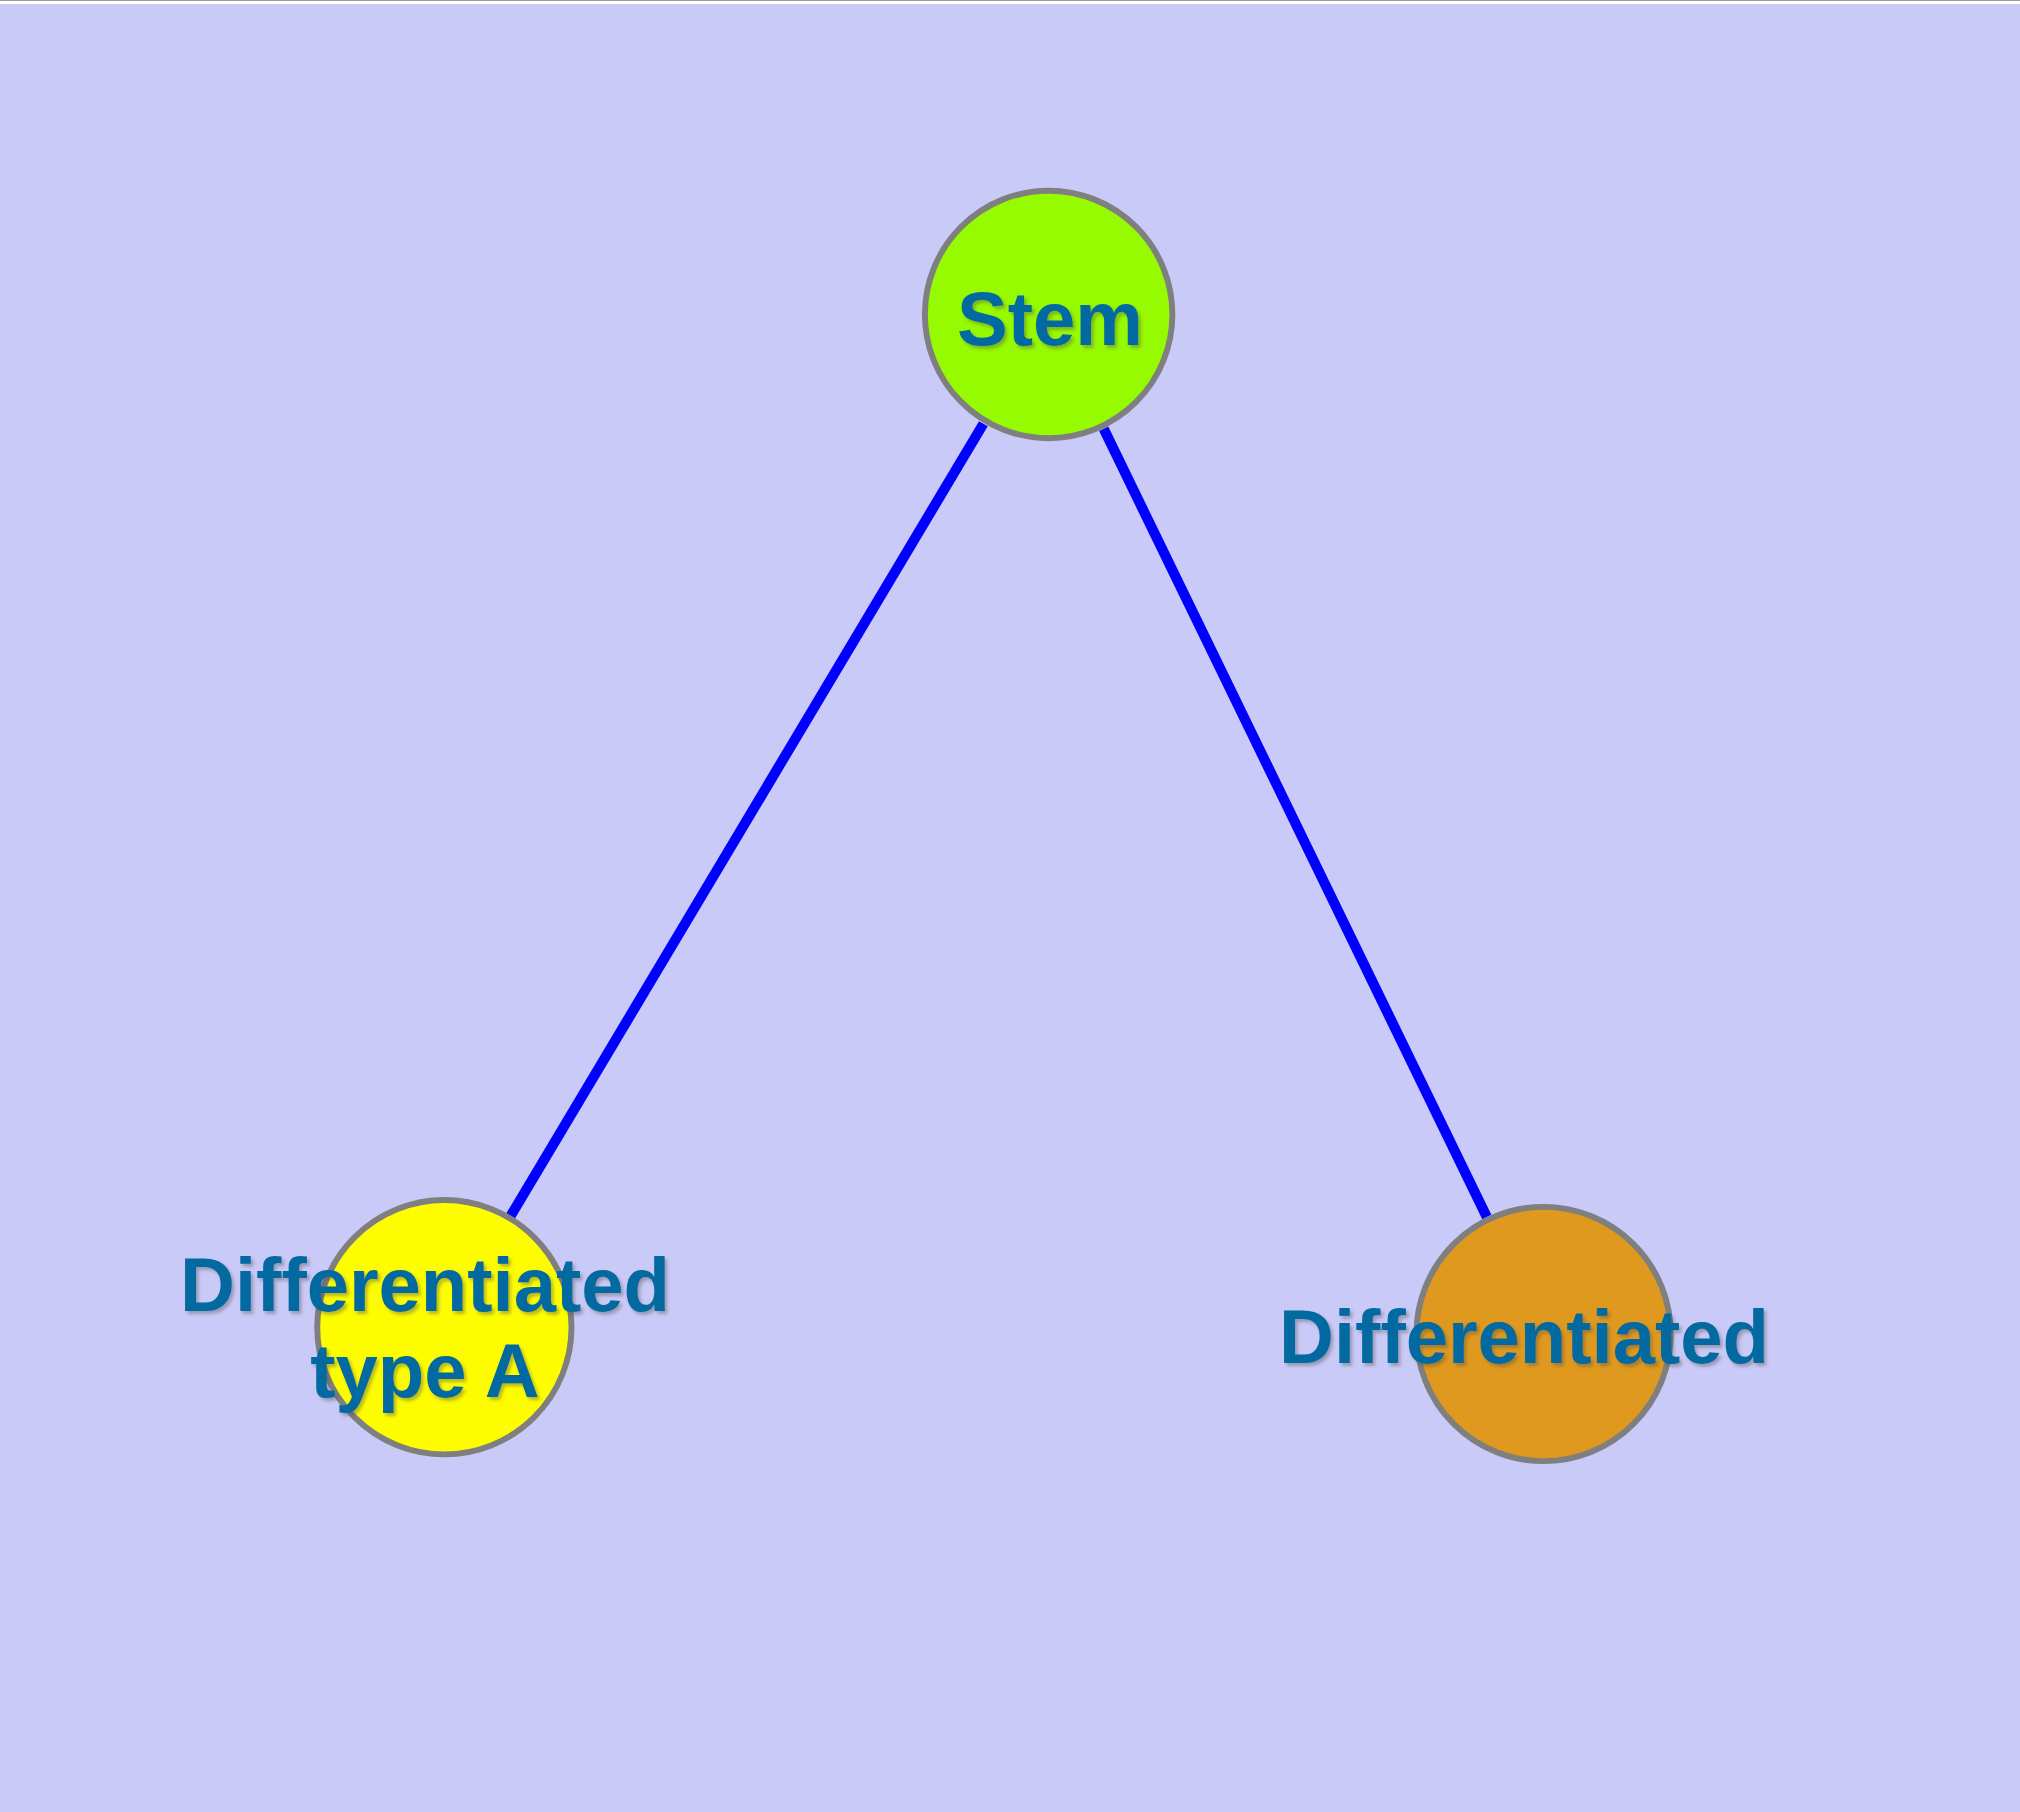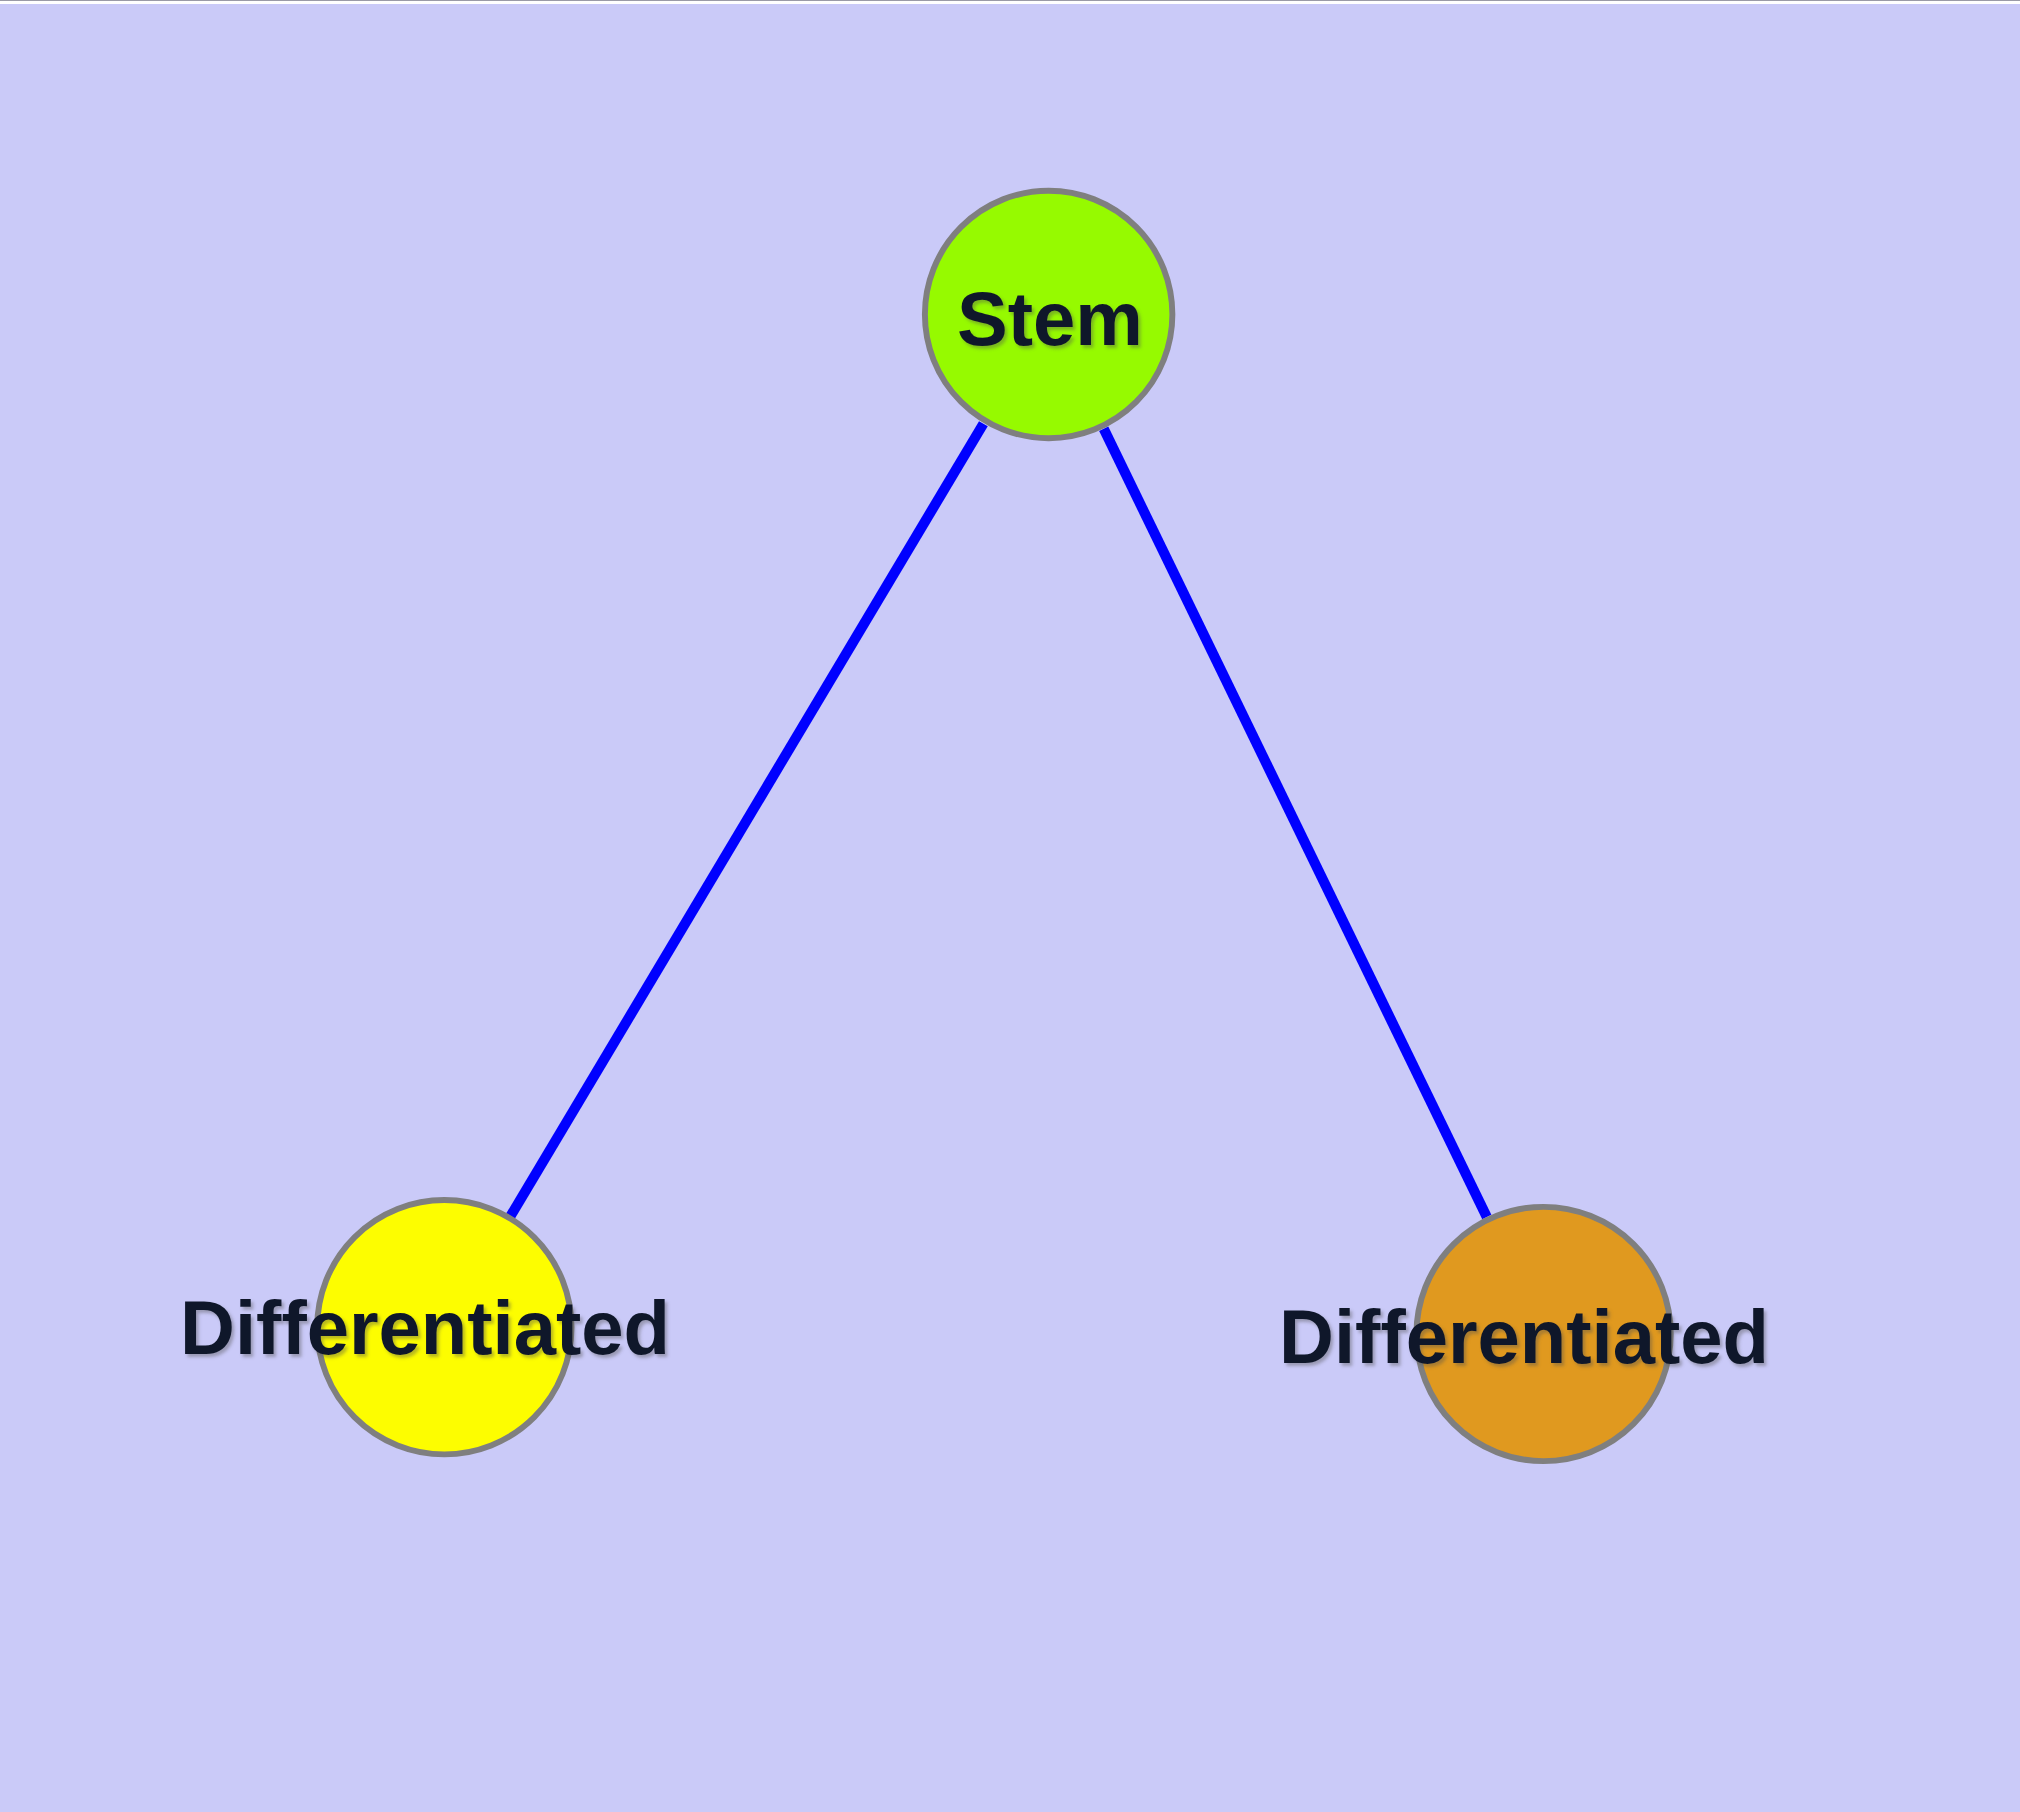--- a/index.html
+++ b/index.html
@@ -35,21 +35,21 @@
   .graph-svg line {
     stroke-width: 12;
     stroke-linecap: butt;
   }
   .graph-svg circle {
     stroke-width: 7;
   }
   .node-label {
     position: absolute;
     transform: translate(-50%, -50%);
-    color: #0f172a;
+    color: #0369a1;
     font-weight: 700;
     font-size: 76px;
     line-height: 86px;
     text-align: center;
     white-space: nowrap;
     z-index: 2;
     text-shadow: 2.5px 2.5px 3.4px rgba(80, 80, 80, 0.40);
   }
   .node-label span { display: block; }
 </style>
@@ -67,20 +67,21 @@
 
     <circle cx="1237" cy="371" r="146" fill="#96fa00" stroke="#7f7f7f"></circle>
     <circle cx="524" cy="1566" r="150" fill="#fdfd00" stroke="#7f7f7f"></circle>
     <circle cx="1821" cy="1574" r="150" fill="#e0991f" stroke="#7f7f7f"></circle>
   </svg>
 
   <div class="node-label" style="left: 1050px; top: 319px;">Stem</div>
 
   <div class="node-label" style="left: 425px; top: 1328px;">
     <span>Differentiated</span>
+    <span>type A</span>
   </div>
 
   <div class="node-label" style="left: 1524px; top: 1337px;">
     <span>Differentiated</span>
   </div>
 
 </div>
 
 
 </body></html>

